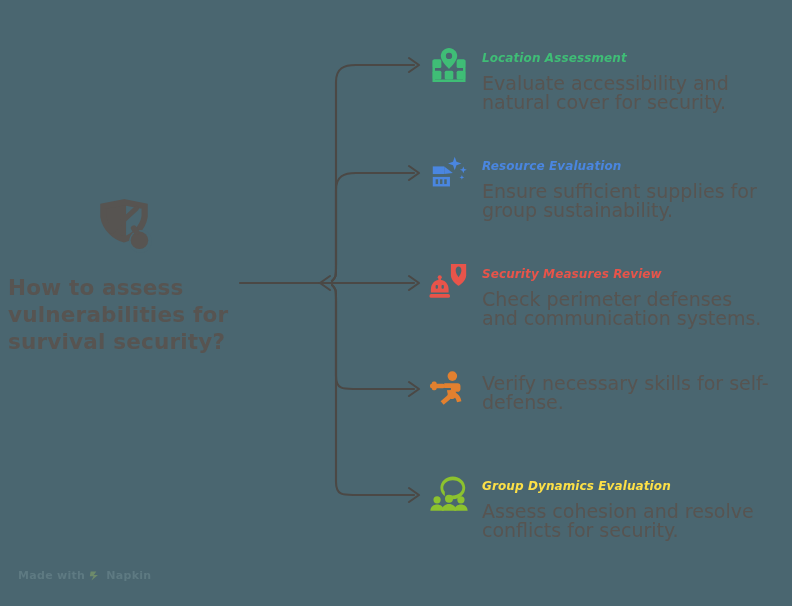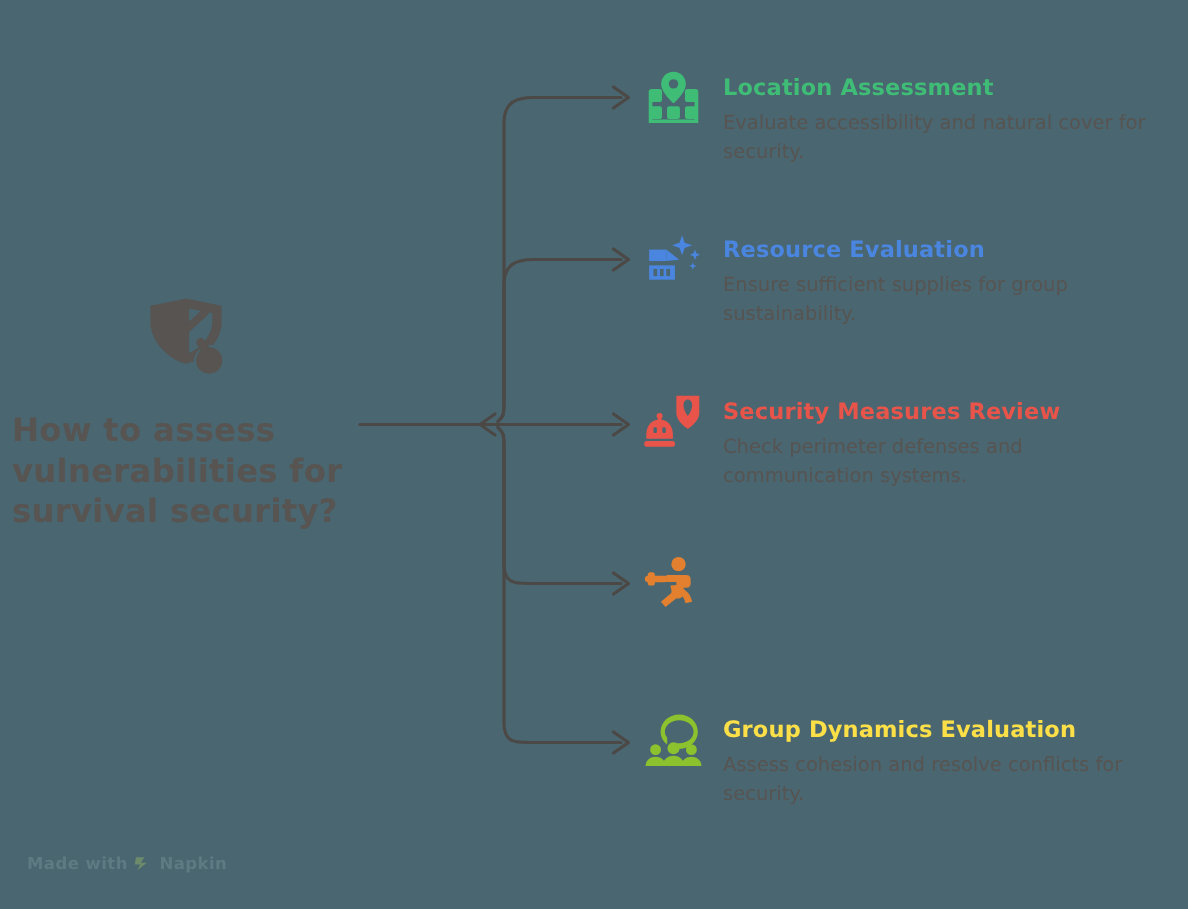--- a/index.html
+++ b/index.html
@@ -69,27 +69,28 @@
     flex: 0 0 42px;
     margin-right: 12px;
   }
   .branch-texts {
     flex: 1 1 auto;
     padding-top: 1px;
   }
   .branch-title {
     font-family: "DejaVu Sans", sans-serif;
     font-weight: bold;
-    font-size: 15px;
+    font-size: 12px;
     line-height: 22px;
     letter-spacing: 0.1px;
+    font-style: italic;
   }
   .branch-desc {
     font-family: "DejaVu Sans", sans-serif;
-    font-size: 13px;
+    font-size: 19px;
     line-height: 18.5px;
     color: #575451;
     margin-top: 5px;
     max-width: 286px;
   }
   .branch-desc.wide { max-width: 300px; }
 
   
   .c-green { color: #3fbd76; }
   .c-blue  { color: #4a86e0; }
@@ -238,20 +239,21 @@
           <circle cx="25.5" cy="8.5" r="5"></circle>
           <path d="M17,16 L31,16 C33,16 34,17.4 34,19 L34,22 C34,23.6 33,25 31,25 L24,25 L24,21 L17,21 Z"></path>
           <rect x="2" y="16.5" width="16" height="4.6" rx="2.3"></rect>
           <rect x="4" y="14.2" width="5" height="9.2" rx="1.8"></rect>
           <path d="M24,23 L29,23 L29,29 C29,31 27.4,32.4 25.6,32.4 L24,32.4 Z"></path>
           <path d="M25.8,23 L31.2,27.5 C33,29 34.4,31.5 35,34.8 L30.4,35.8 C29.8,33.2 28.8,31.4 27.4,30.2 L23,26.8 Z"></path>
           <path d="M24.2,23 L25.4,27.6 C25.8,29.4 25.2,31.2 23.6,32.6 L16.4,38.4 L13.2,34.8 L19.6,29.4 C20.4,28.7 20.8,28 20.6,27 L19.8,23.4 Z"></path>
         </g>
       </svg>
       <div class="branch-texts">
+        <div class="branch-desc wide">Verify necessary skills for self-defense.</div>
       </div>
     </div>
   </div>
 
   <div class="branch" style="top:474px;">
     <div class="branch-head">
       <svg class="branch-icon" viewBox="0 0 44 44">
         <g fill="#8cc22e">
           <path d="M26,2.5 C18.5,2.5 13,8 13,14.5 C13,18.2 14.8,21.4 17.6,23.4 L17.6,18.6 C16.6,17.5 16,16.1 16,14.5 C16,10 20.4,6.5 26,6.5 C31.6,6.5 36,10 36,14.5 C36,19 31.6,22.5 26,22.5 L22.5,22.5 L22.5,26.5 L26,26.5 C33.5,26.5 39,21 39,14.5 C39,8 33.5,2.5 26,2.5 Z"></path>
           <circle cx="9.5" cy="27" r="3.8"></circle>

